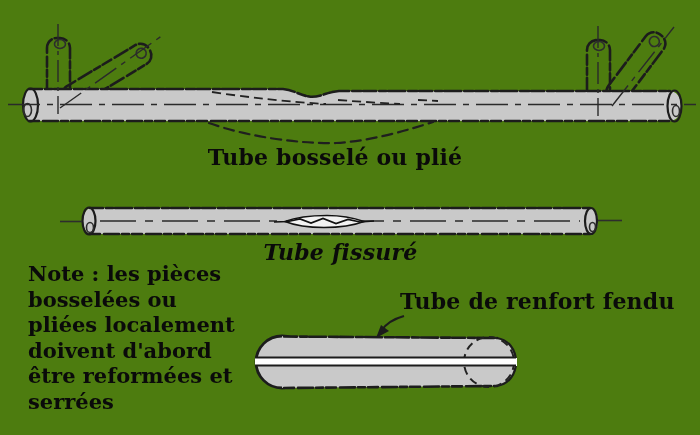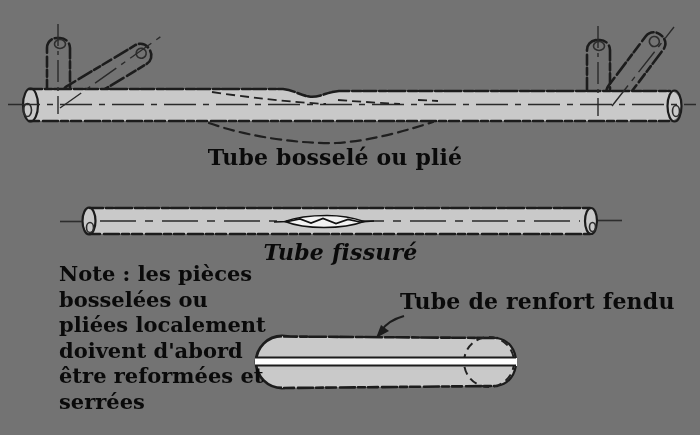--- a/index.html
+++ b/index.html
@@ -7,21 +7,21 @@
     padding: 0;
     width: 700px;
     height: 435px;
     overflow: hidden;
     background: #ffffff;
   }
   .canvas {
     position: relative;
     width: 700px;
     height: 435px;
-    background: #737373;
+    background: #4d7c0f;
     font-family: "DejaVu Serif", serif;
   }
   svg.drawing {
     position: absolute;
     left: 0;
     top: 0;
   }
   
   .edge      { fill: none; stroke: #1c1c1c; stroke-width: 2.6; stroke-linecap: round; }
   .rough     { stroke-dasharray: 13 3 7 2 17 3 9 2; }
@@ -44,21 +44,20 @@
   .note {
     position: absolute;
     left: 28px;
     top: 261px;
     width: 225px;
     font-weight: bold;
     color: #0a0a0a;
     font-size: 21px;
     line-height: 25.5px;
     white-space: pre-line;
-    margin-left: 31px;
   }
 </style>
 </head>
 <body>
 
 <div class="canvas">
 
   <svg class="drawing" width="700" height="435" viewBox="0 0 700 435">
 
     <g>

